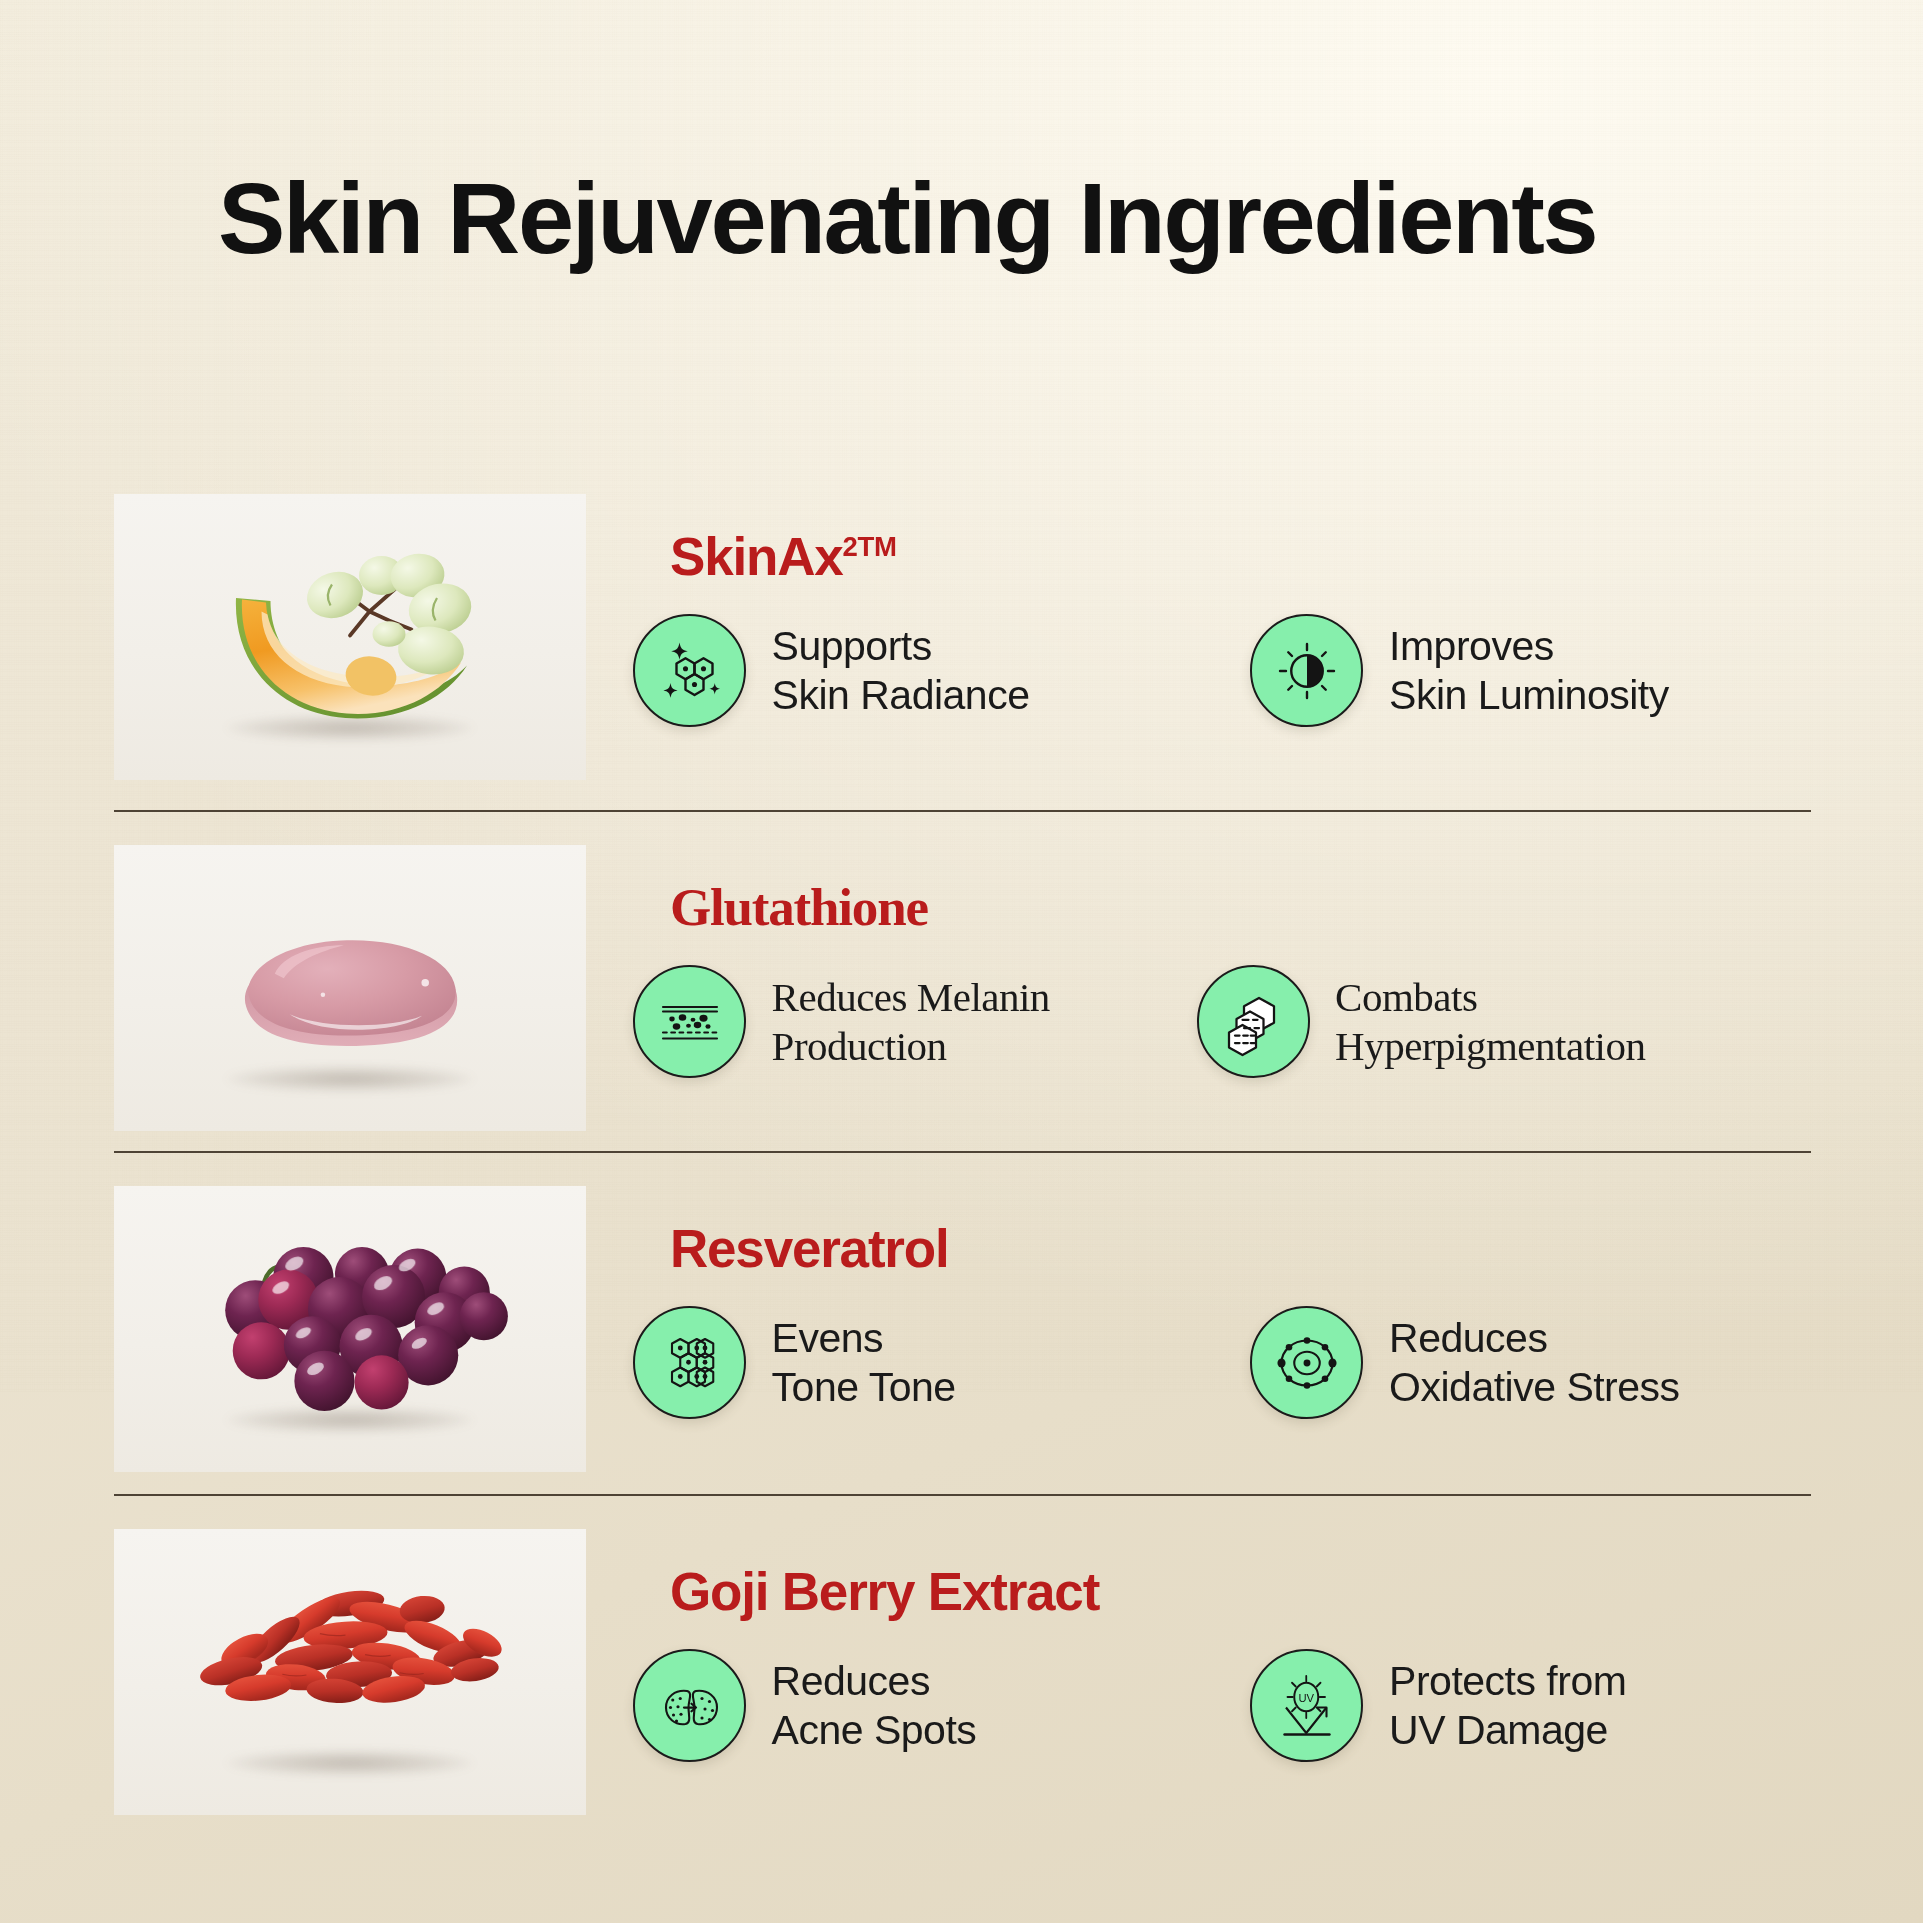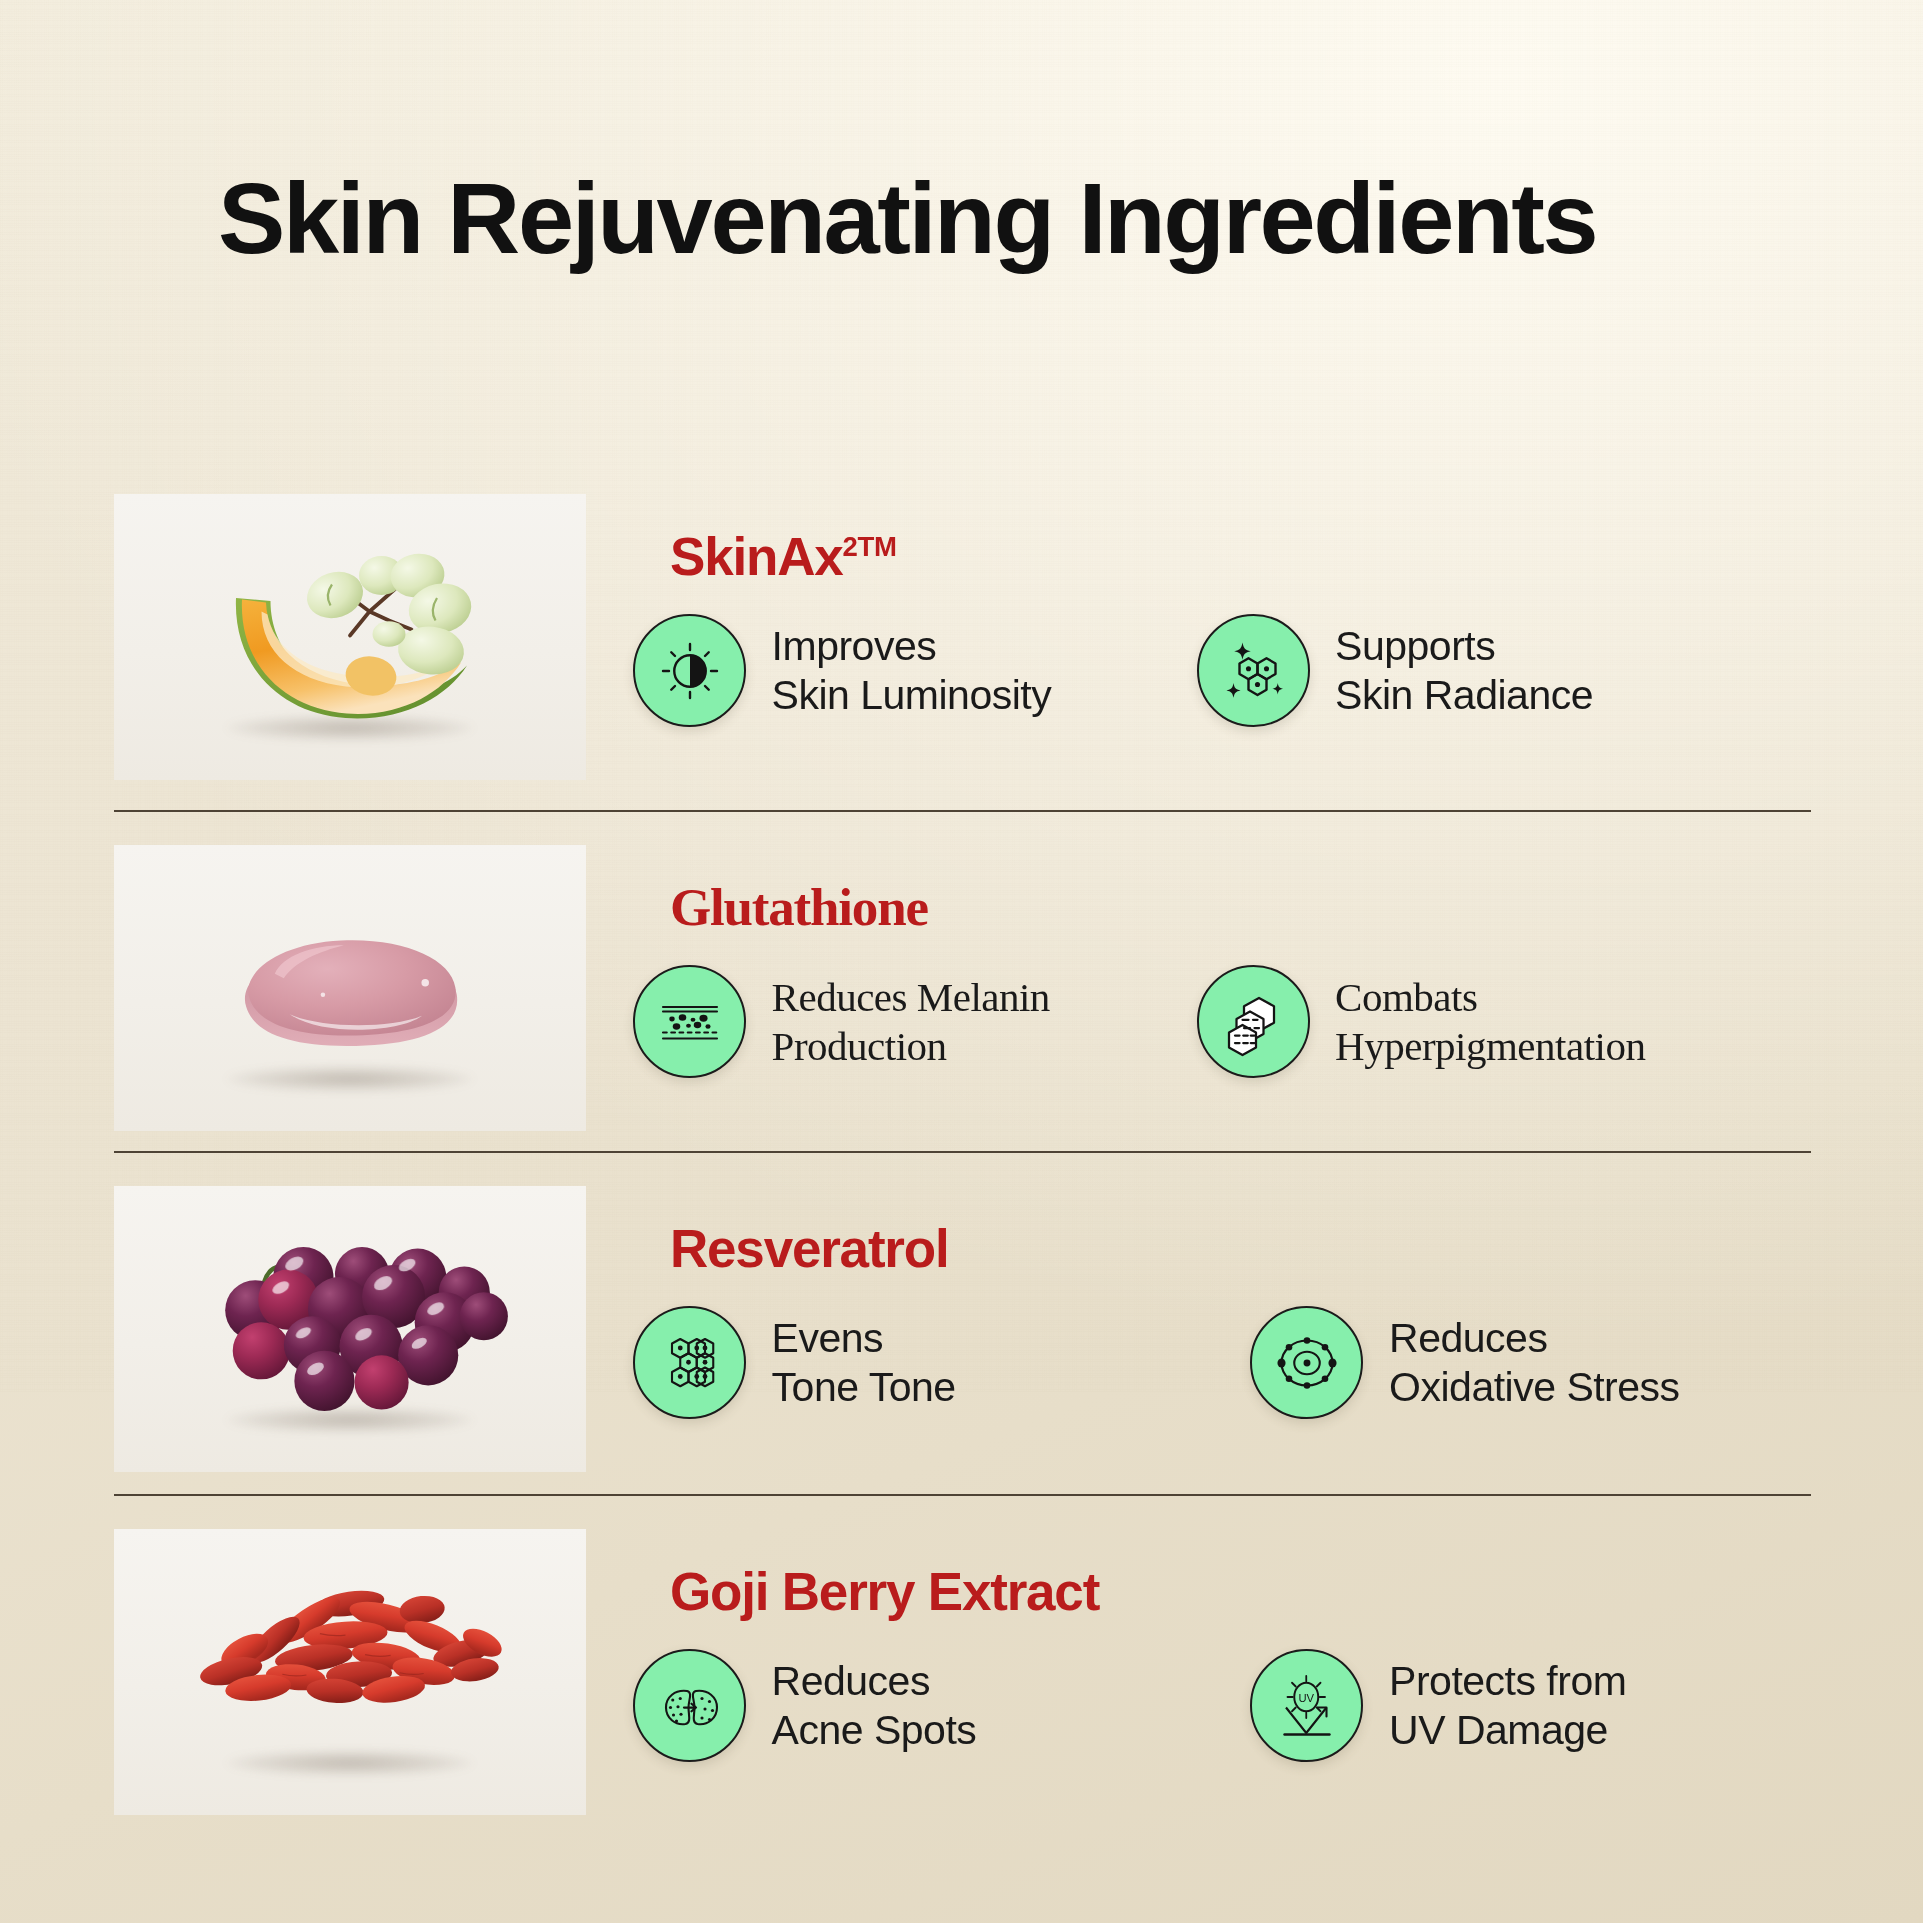--- a/index.html
+++ b/index.html
@@ -229,62 +229,62 @@
           <path d="M326 78 q-10 16 -2 30" stroke="#9ab46a" stroke-width="3" fill="none"></path>
         </svg>
       </div>
     </div>
 
     <div class="content">
       <div class="ing-name"><span>SkinAx</span><sup>2TM</sup></div>
 
       <div class="benefits">
 
+        <div class="benefit b1">
+          <span class="icon-circle">
+            <svg width="72" height="72" viewBox="0 0 96 96">
+              <g fill="none" stroke="#141414" stroke-width="3.2" stroke-linejoin="round">
+                <path d="M30 38 l12-7 12 7 v14 l-12 7 -12-7 z"></path>
+                <path d="M54 38 l12-7 12 7 v14 l-12 7 -12-7 z"></path>
+                <path d="M42 59 l12-7 12 7 v14 l-12 7 -12-7 z"></path>
+              </g>
+              <circle cx="42" cy="45" r="3.4" fill="#141414"></circle>
+              <circle cx="66" cy="45" r="3.4" fill="#141414"></circle>
+              <circle cx="54" cy="66" r="3.4" fill="#141414"></circle>
+              <path d="M34 10 c1.5 8 3.5 10 11 11.5 -7.5 1.5 -9.5 3.5 -11 11.5 -1.5-8 -3.5-10 -11-11.5 7.5-1.5 9.5-3.5 11-11.5z" fill="#141414"></path>
+              <path d="M22 64 c1.3 7 3 8.6 9.4 9.9 -6.4 1.3 -8.1 3 -9.4 9.9 -1.3-6.9 -3-8.6 -9.4-9.9 6.4-1.3 8.1-2.9 9.4-9.9z" fill="#141414"></path>
+              <path d="M81 64 c1 5.4 2.3 6.6 7.2 7.6 -4.9 1 -6.2 2.2 -7.2 7.6 -1-5.4 -2.3-6.6 -7.2-7.6 4.9-1 6.2-2.2 7.2-7.6z" fill="#141414"></path>
+            </svg>
+          </span>
+          <span class="benefit-text">
+            <span>Supports</span>
+            <span class="l2">Skin Radiance</span>
+          </span>
+        </div>
+
         <div class="benefit b2">
           <span class="icon-circle">
             <svg width="72" height="72" viewBox="0 0 96 96">
               <circle cx="48" cy="48" r="21" fill="none" stroke="#141414" stroke-width="3.2"></circle>
               <path d="M48 27 a21 21 0 0 1 0 42 z" fill="#141414"></path>
               <g stroke="#141414" stroke-width="3.2" stroke-linecap="round">
                 <line x1="48" y1="12" x2="48" y2="20"></line>
                 <line x1="48" y1="76" x2="48" y2="84"></line>
                 <line x1="12" y1="48" x2="20" y2="48"></line>
                 <line x1="76" y1="48" x2="84" y2="48"></line>
                 <line x1="23" y1="23" x2="28" y2="28"></line>
                 <line x1="68" y1="68" x2="73" y2="73"></line>
                 <line x1="23" y1="73" x2="28" y2="68"></line>
                 <line x1="68" y1="28" x2="73" y2="23"></line>
               </g>
             </svg>
           </span>
           <span class="benefit-text">
             <span>Improves</span>
             <span class="l2">Skin Luminosity</span>
-          </span>
-        </div>
-
-        <div class="benefit b1">
-          <span class="icon-circle">
-            <svg width="72" height="72" viewBox="0 0 96 96">
-              <g fill="none" stroke="#141414" stroke-width="3.2" stroke-linejoin="round">
-                <path d="M30 38 l12-7 12 7 v14 l-12 7 -12-7 z"></path>
-                <path d="M54 38 l12-7 12 7 v14 l-12 7 -12-7 z"></path>
-                <path d="M42 59 l12-7 12 7 v14 l-12 7 -12-7 z"></path>
-              </g>
-              <circle cx="42" cy="45" r="3.4" fill="#141414"></circle>
-              <circle cx="66" cy="45" r="3.4" fill="#141414"></circle>
-              <circle cx="54" cy="66" r="3.4" fill="#141414"></circle>
-              <path d="M34 10 c1.5 8 3.5 10 11 11.5 -7.5 1.5 -9.5 3.5 -11 11.5 -1.5-8 -3.5-10 -11-11.5 7.5-1.5 9.5-3.5 11-11.5z" fill="#141414"></path>
-              <path d="M22 64 c1.3 7 3 8.6 9.4 9.9 -6.4 1.3 -8.1 3 -9.4 9.9 -1.3-6.9 -3-8.6 -9.4-9.9 6.4-1.3 8.1-2.9 9.4-9.9z" fill="#141414"></path>
-              <path d="M81 64 c1 5.4 2.3 6.6 7.2 7.6 -4.9 1 -6.2 2.2 -7.2 7.6 -1-5.4 -2.3-6.6 -7.2-7.6 4.9-1 6.2-2.2 7.2-7.6z" fill="#141414"></path>
-            </svg>
-          </span>
-          <span class="benefit-text">
-            <span>Supports</span>
-            <span class="l2">Skin Radiance</span>
           </span>
         </div>
 
       </div>
     </div>
   </div>
 
   <div class="divider div-1"></div>
 
   <div class="row row-2">

